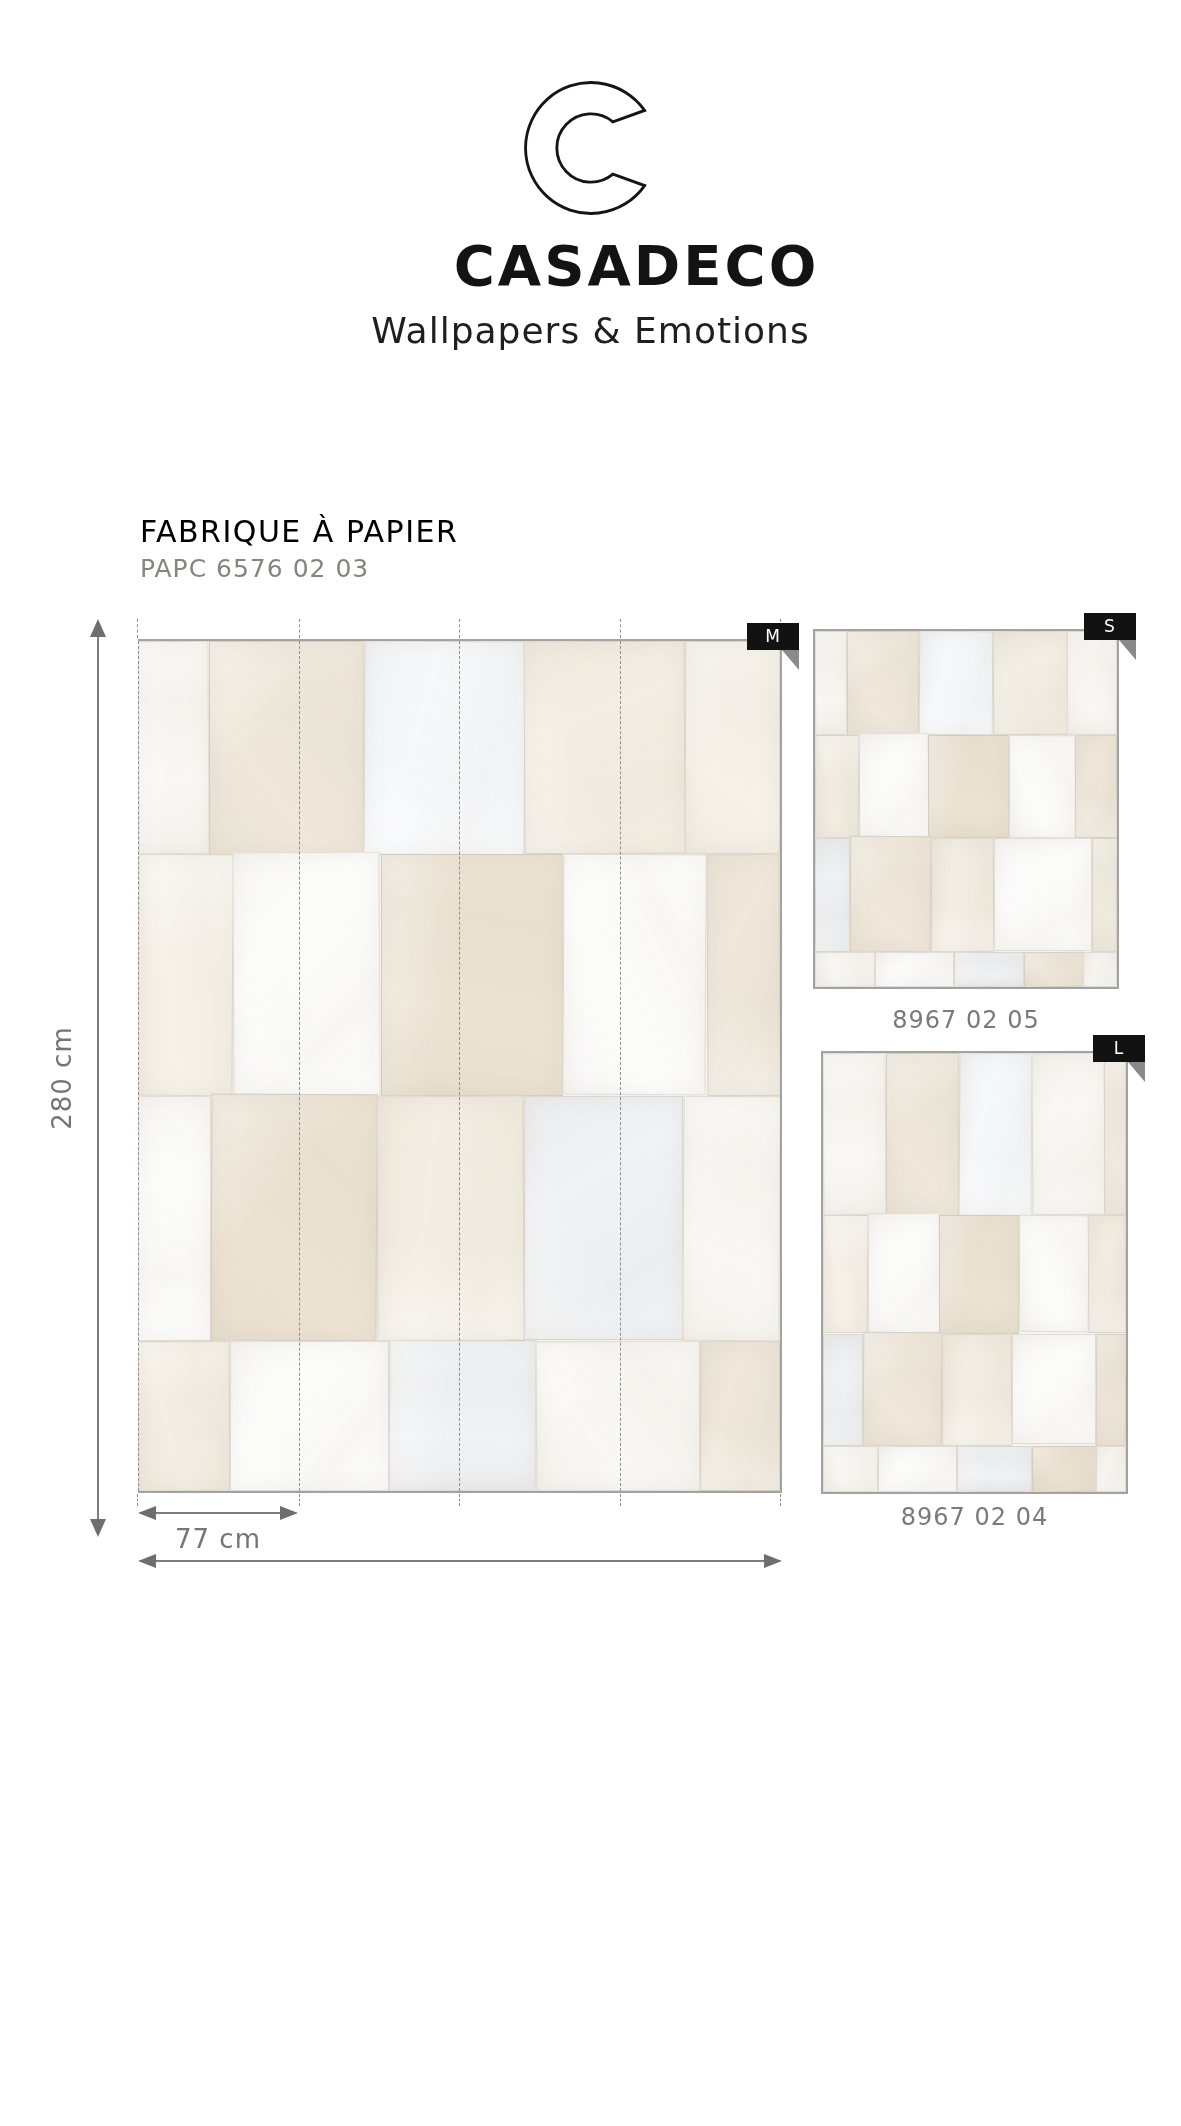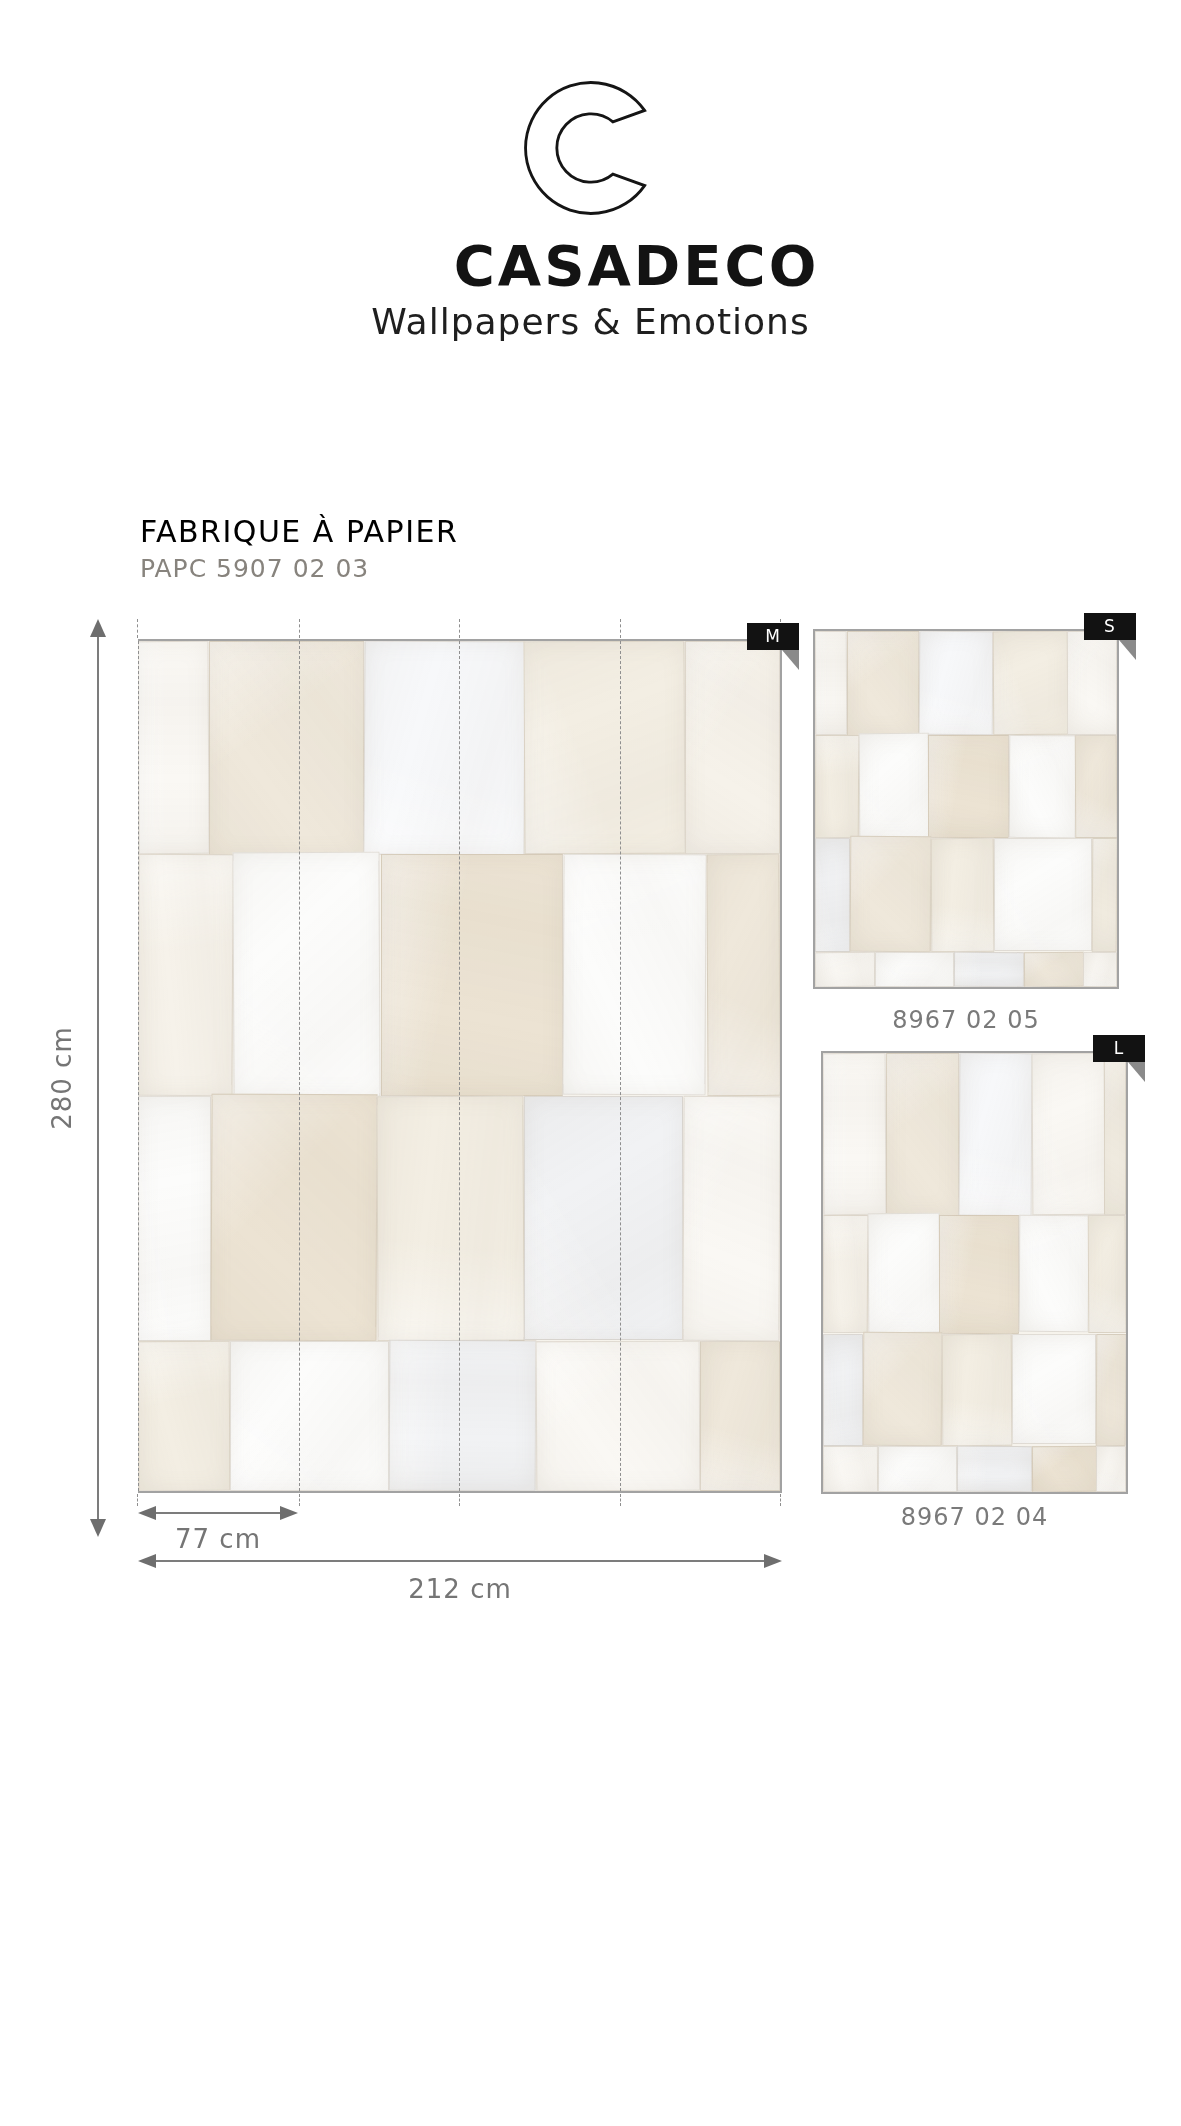--- a/index.html
+++ b/index.html
@@ -10,21 +10,21 @@
     background:#ffffff;
     font-family:"DejaVu Sans","Liberation Sans",sans-serif;
     overflow:hidden;
   }
   .abs{position:absolute;}
 
   
   #logo{left:50%;top:74px;margin-left:-74px;width:148px;height:148px;}
   #brand-name{left:0;top:233px;width:100%;text-align:center;
     font-size:56px;font-weight:700;letter-spacing:3px;color:#131313;padding-left:46px;}
-  #brand-tagline{left:0;top:301px;width:100%;text-align:center;
+  #brand-tagline{left:0;top:310px;width:100%;text-align:center;
     font-size:36px;font-weight:400;letter-spacing:1px;color:#1f1f1f;}
 
   
   #collection-title{left:140px;top:514px;font-size:30px;letter-spacing:1.5px;color:#000000;}
   #product-reference{left:140px;top:554px;font-size:25px;letter-spacing:1px;color:#87837d;}
 
   
   .swatch{position:absolute;box-sizing:border-box;background:#f6f3ec;}
   .swatch .patches{position:absolute;left:0;top:0;right:0;bottom:0;overflow:hidden;z-index:1;}
   .patch{position:absolute;border:1px solid rgba(160,148,124,0.28);
@@ -96,21 +96,21 @@
 
 <div id="page">
 
   <svg id="logo" class="abs" viewBox="-78 -78 156 156" xmlns="http://www.w3.org/2000/svg">
     <path d="M 56.5 -39.6 A 69 69 0 1 0 56.5 39.6 L 23.1 27.6 A 36 36 0 1 1 23.1 -27.6 Z" fill="#ffffff" stroke="#151515" stroke-width="3" stroke-linejoin="miter"></path>
   </svg>
   <div id="brand-name" class="abs">CASADECO</div>
   <div id="brand-tagline" class="abs">Wallpapers &amp; Emotions</div>
 
   <div id="collection-title" class="abs">FABRIQUE À PAPIER</div>
-  <div id="product-reference" class="abs">PAPC 5907 02 03</div>
+  <div id="product-reference" class="abs">PAPC 6576 02 03</div>
 
   <div id="swatch-m" class="swatch">
     <div class="patches" style="background: rgb(246, 243, 236);">
         <div class="patch" style="left: 0%; top: 0%; width: 11.0938%; height: 25.0588%; background-image: linear-gradient(0deg, rgba(120, 105, 80, 0.04) 0%, rgba(255, 255, 255, 0) 35%, rgba(120, 105, 80, 0.03) 72%, rgba(255, 255, 255, 0) 100%), linear-gradient(90deg, rgba(255, 255, 255, 0.5) 0%, rgba(255, 255, 255, 0) 40%); background-color: rgb(250, 248, 244); transform: rotate(-0.25deg);"></div>
         <div class="patch" style="left: 11.0938%; top: 0%; width: 24.0625%; height: 25.2941%; background-image: linear-gradient(53deg, rgba(120, 105, 80, 0.04) 0%, rgba(255, 255, 255, 0) 35%, rgba(120, 105, 80, 0.03) 72%, rgba(255, 255, 255, 0) 100%), linear-gradient(143deg, rgba(255, 255, 255, 0.5) 0%, rgba(255, 255, 255, 0) 40%); background-color: rgb(239, 232, 219); transform: rotate(0deg);"></div>
         <div class="patch" style="left: 35.1562%; top: 0%; width: 25%; height: 25.1765%; background-image: linear-gradient(106deg, rgba(120, 105, 80, 0.04) 0%, rgba(255, 255, 255, 0) 35%, rgba(120, 105, 80, 0.03) 72%, rgba(255, 255, 255, 0) 100%), linear-gradient(16deg, rgba(255, 255, 255, 0.5) 0%, rgba(255, 255, 255, 0) 40%); background-color: rgb(247, 248, 250); transform: rotate(0.25deg);"></div>
         <div class="patch" style="left: 60.1562%; top: 0%; width: 25%; height: 25.0588%; background-image: linear-gradient(159deg, rgba(120, 105, 80, 0.04) 0%, rgba(255, 255, 255, 0) 35%, rgba(120, 105, 80, 0.03) 72%, rgba(255, 255, 255, 0) 100%), linear-gradient(69deg, rgba(255, 255, 255, 0.5) 0%, rgba(255, 255, 255, 0) 40%); background-color: rgb(243, 238, 227); transform: rotate(-0.25deg);"></div>
         <div class="patch" style="left: 85.1562%; top: 0%; width: 14.8438%; height: 25.0588%; background-image: linear-gradient(32deg, rgba(120, 105, 80, 0.04) 0%, rgba(255, 255, 255, 0) 35%, rgba(120, 105, 80, 0.03) 72%, rgba(255, 255, 255, 0) 100%), linear-gradient(122deg, rgba(255, 255, 255, 0.5) 0%, rgba(255, 255, 255, 0) 40%); background-color: rgb(246, 242, 234); transform: rotate(0deg);"></div>
         <div class="patch" style="left: 0%; top: 25.0588%; width: 14.8438%; height: 28.4706%; background-image: linear-gradient(85deg, rgba(120, 105, 80, 0.04) 0%, rgba(255, 255, 255, 0) 35%, rgba(120, 105, 80, 0.03) 72%, rgba(255, 255, 255, 0) 100%), linear-gradient(175deg, rgba(255, 255, 255, 0.5) 0%, rgba(255, 255, 255, 0) 40%); background-color: rgb(246, 242, 234); transform: rotate(0.25deg);"></div>
         <div class="patch" style="left: 14.8438%; top: 24.8235%; width: 22.9688%; height: 28.8235%; background-image: linear-gradient(138deg, rgba(120, 105, 80, 0.04) 0%, rgba(255, 255, 255, 0) 35%, rgba(120, 105, 80, 0.03) 72%, rgba(255, 255, 255, 0) 100%), linear-gradient(48deg, rgba(255, 255, 255, 0.5) 0%, rgba(255, 255, 255, 0) 40%); background-color: rgb(252, 252, 251); transform: rotate(-0.25deg);"></div>
@@ -208,16 +208,15 @@
   <div id="label-height" class="dim-label">280 cm</div>
 
   <div id="h53-line" class="dim-line-h"></div>
   <div id="h53-left" class="arrow left"></div>
   <div id="h53-right" class="arrow right"></div>
   <div id="label-53" class="dim-label">77 cm</div>
 
   <div id="h212-line" class="dim-line-h"></div>
   <div id="h212-left" class="arrow left"></div>
   <div id="h212-right" class="arrow right"></div>
-  <div id="label-212" class="dim-label">212 cm</div>
 
 
 </div>
 
 </body></html>

